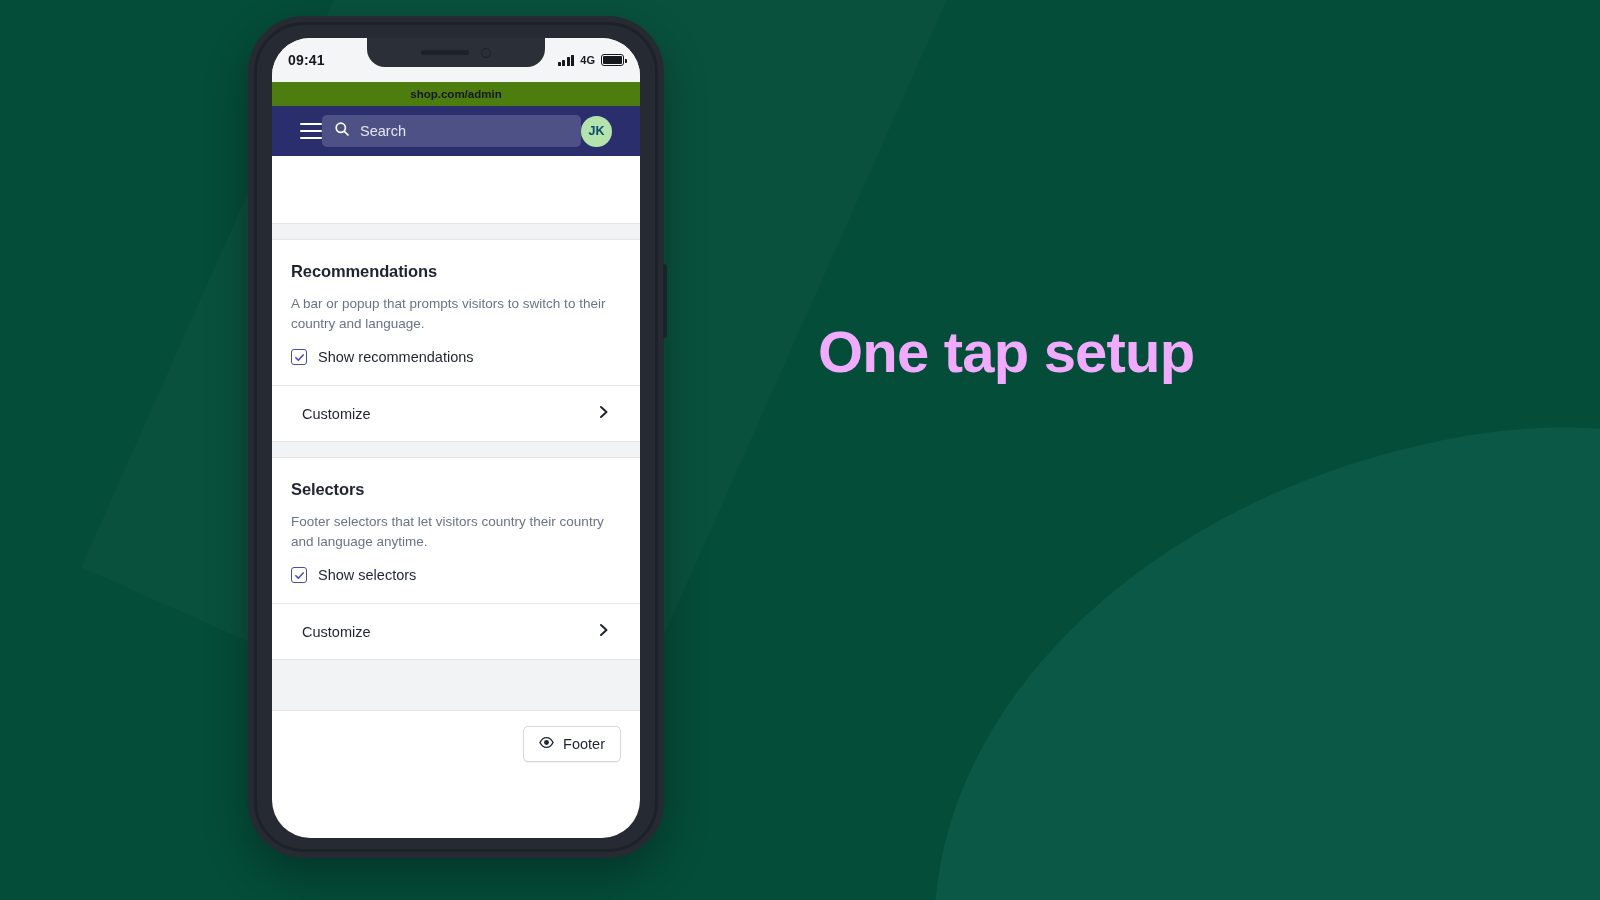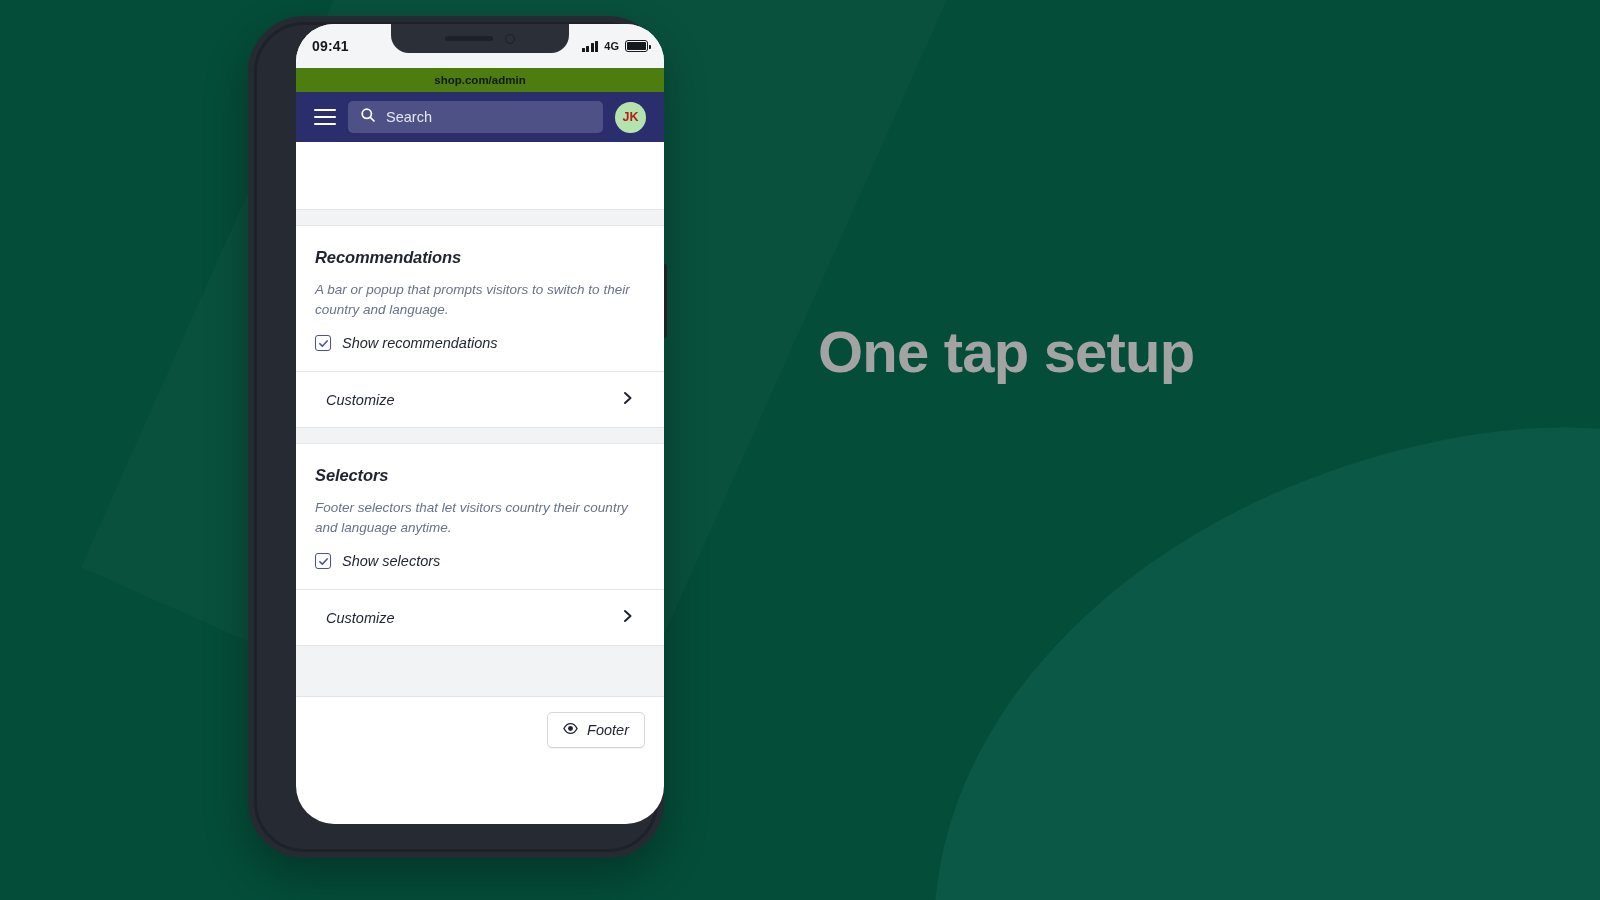--- a/index.html
+++ b/index.html
@@ -31,21 +31,21 @@
     background: rgba(255,255,255,0.022);
     transform: rotate(24deg);
     pointer-events: none;
   }
 
   
   .headline {
     position: absolute;
     left: 818px; top: 322px;
     width: 700px;
-    color: #a3a3a3;
+    color: #f0abfc;
     font-size: 58px;
     font-weight: bold;
     letter-spacing: -0.8px;
     line-height: 1.05;
   }
 
   
   .phone {
     position: absolute;
     left: 248px; top: 16px;
@@ -62,26 +62,25 @@
   }
   .side-button {
     position: absolute;
     right: -3px; top: 248px;
     width: 4px; height: 74px;
     background: #1d2128;
     border-radius: 0 3px 3px 0;
   }
   .screen {
     position: absolute;
-    left: 24px; top: 8px;
+    left: 24px; top: 22px;
     width: 368px; height: 800px;
     border-radius: 38px;
     overflow: hidden;
     background: #ffffff;
-    margin-left: 24px;
   }
 
   
   .status-bar {
     position: relative;
     height: 44px;
     background: #f4f5f7;
     display: flex;
     align-items: center;
     justify-content: space-between;
@@ -177,22 +176,21 @@
     font-weight: bold;
     color: #15181d;
   }
 
   
   .topnav {
     height: 50px;
     background: #2b2e6d;
     display: flex;
     align-items: center;
-    gap: 12px;
-    padding: 0 18px;
+    padding: 0 28px;
   }
   .hamburger {
     width: 22px;
     display: flex;
     flex-direction: column;
     gap: 5px;
     cursor: pointer;
     flex: 0 0 auto;
   }
   .hamburger span {
@@ -215,37 +213,36 @@
   .searchbox svg { flex: 0 0 auto; }
   .search-placeholder {
     color: #e6e7f2;
     font-size: 14.5px;
   }
   .avatar {
     flex: 0 0 auto;
     width: 31px; height: 31px;
     border-radius: 50%;
     background: #b5e3ad;
-    color: #b91c1c;
+    color: #0c4a6e;
     font-size: 12.5px;
     font-weight: bold;
     display: flex;
     align-items: center;
     justify-content: center;
     cursor: pointer;
   }
 
   
   .page {
     background: #f2f3f5;
     height: 620px;
     display: flex;
     flex-direction: column;
     overflow: hidden;
-    font-style: italic;
   }
   .blank-top {
     background: #ffffff;
     height: 68px;
     border-bottom: 1px solid #e3e5e8;
     flex: 0 0 auto;
   }
   .gap { height: 15px; flex: 0 0 auto; }
 
   .card {

